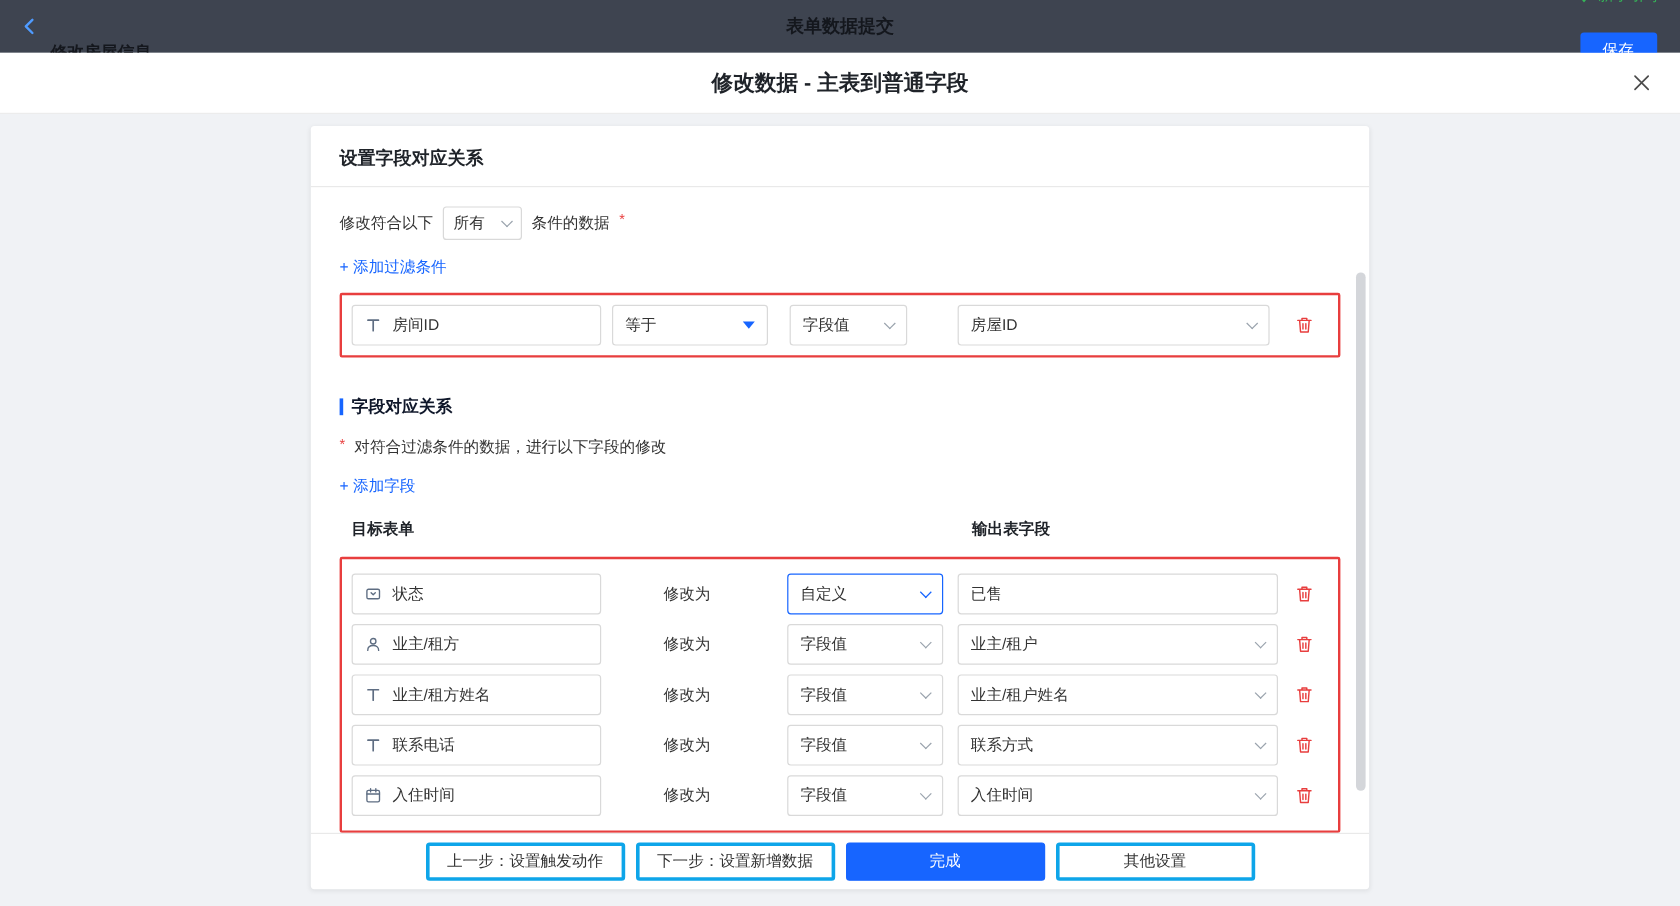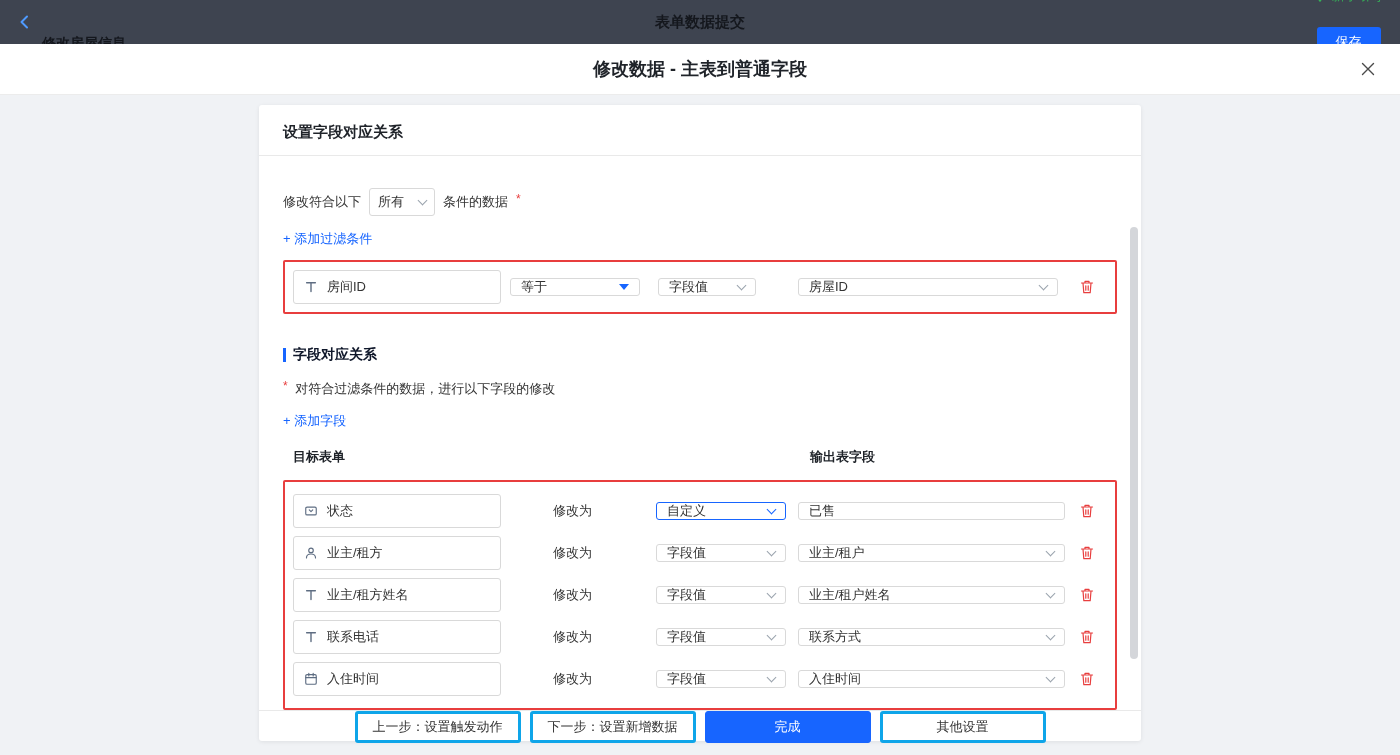--- a/index.html
+++ b/index.html
@@ -30,42 +30,42 @@
 
   
   .content { height:660px; padding-top:10px; }
   .card { width:882px; height:636px; margin:0 auto; background:#fff; border-radius:3px;
     box-shadow:0 1px 4px rgba(0,0,0,.08); display:flex; flex-direction:column;
     position:relative; }
   .card-head { padding:18px 24px 13px; font-size:15px; font-weight:600; color:#1f2329;
     border-bottom:1px solid #e9e9e9; }
   .card-body { padding:0 24px; flex:1; }
 
-  .filter-line { margin-top:32px; display:flex; align-items:center; gap:8px; font-size:13px; }
+  .filter-line { margin-top:16px; display:flex; align-items:center; gap:8px; font-size:13px; }
   .mini-select { height:28px; min-width:66px; border:1px solid #d9d9d9; border-radius:3px;
     display:inline-flex; align-items:center; justify-content:space-between;
     padding:0 8px; gap:8px; background:#fff; cursor:pointer; }
   .req { color:#e83e3e; font-size:12px; position:relative; top:-3px; }
 
   .add-link { display:inline-block; margin-top:14px; color:#1765ff; font-size:13px;
     cursor:pointer; text-decoration:none; }
 
   .red-box { border:2px solid #e83e3e; border-radius:2px; margin-top:12px; }
   .filter-box { padding:8px; }
   .map-box { padding:12px 8px; margin-top:14px; }
 
   .row { display:flex; align-items:center; }
   .map-box .row + .row { margin-top:8px; }
 
   .field-box { width:208px; height:34px; border:1px solid #d9d9d9; border-radius:3px;
     background:#fff; display:flex; align-items:center; gap:9px; padding:0 10px;
     color:#333; cursor:pointer; }
   .ficon { display:flex; color:#5e6d82; flex:none; }
 
-  .select { height:18px; border:1px solid #d9d9d9; border-radius:3px; background:#fff;
+  .select { height:34px; border:1px solid #d9d9d9; border-radius:3px; background:#fff;
     display:flex; align-items:center; justify-content:space-between; padding:0 10px;
     color:#333; cursor:pointer; }
   .chev { width:7px; height:7px; border-right:1.5px solid #9aa3ad;
     border-bottom:1.5px solid #9aa3ad; transform:rotate(45deg); margin-top:-3px; flex:none; }
   .select.focused { border-color:#1765ff; }
   .select.focused .chev { border-color:#1765ff; }
   .tri { width:0; height:0; border-left:5px solid transparent;
     border-right:5px solid transparent; border-top:6px solid #1765ff; flex:none; }
 
   .op { width:130px; margin-left:9px; }

